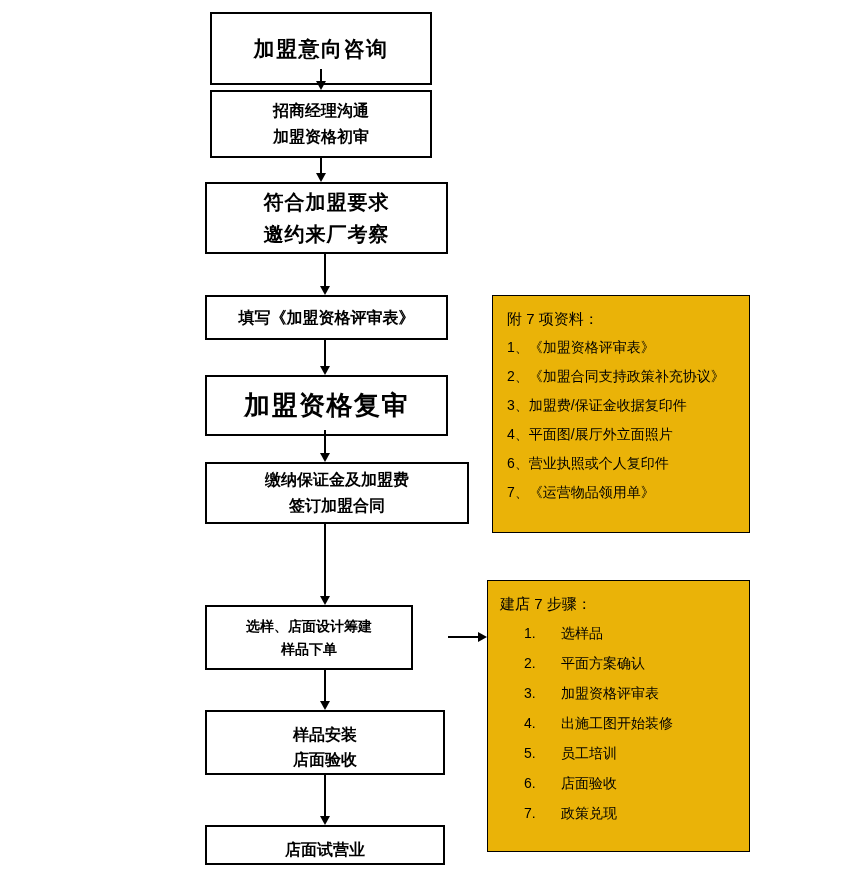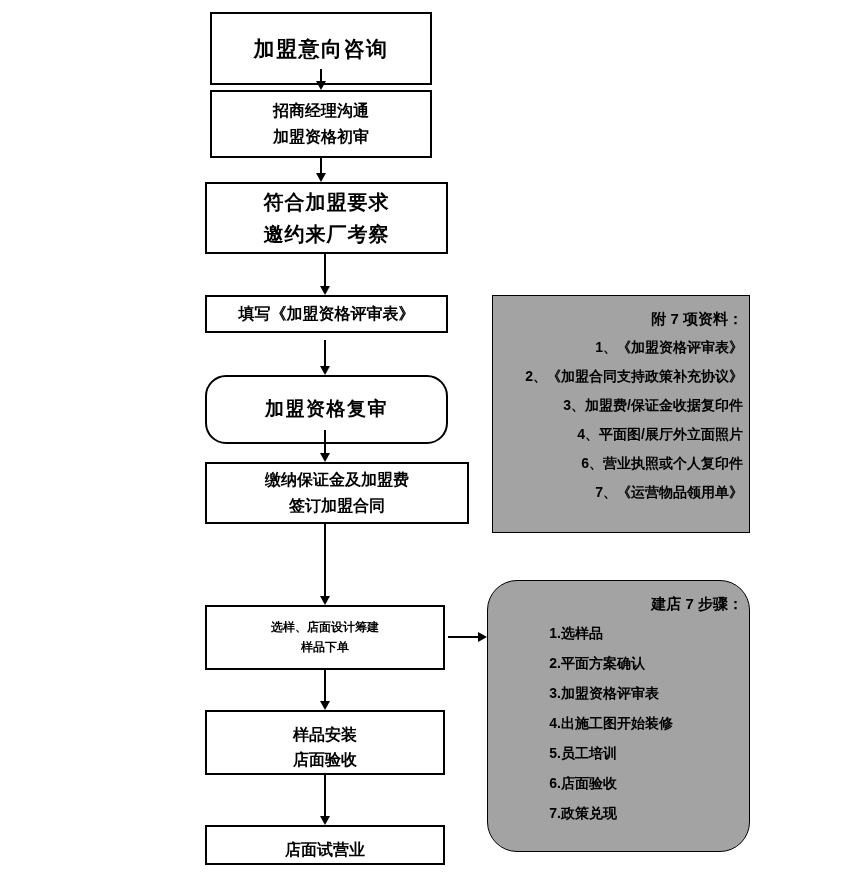--- a/index.html
+++ b/index.html
@@ -24,24 +24,24 @@
     align-items: center;
     justify-content: center;
     text-align: center;
     font-weight: bold;
   }
   .fbox .line { line-height: 1.6; white-space: nowrap; }
 
   .b1 { left: 210px; top: 12px;  width: 222px; height: 73px; font-size: 21px; letter-spacing: 1.5px; }
   .b2 { left: 210px; top: 90px;  width: 222px; height: 68px; font-size: 16px; }
   .b3 { left: 205px; top: 182px; width: 243px; height: 72px; font-size: 20px; letter-spacing: 1px; }
-  .b4 { left: 205px; top: 295px; width: 243px; height: 38px; font-size: 16px; justify-content: center; }
-  .b5 { left: 205px; top: 375px; width: 243px; height: 69px; font-size: 19px; letter-spacing: 1.5px; border-radius: 21px; }
+  .b4 { left: 205px; top: 295px; width: 243px; height: 45px; font-size: 16px; justify-content: center; }
+  .b5 { left: 205px; top: 375px; width: 243px; height: 61px; font-size: 26px; letter-spacing: 1.5px; }
   .b6 { left: 205px; top: 462px; width: 264px; height: 62px; font-size: 16px; }
-  .b7 { left: 205px; top: 605px; width: 240px; height: 65px; font-size: 12px; text-align: center; }
+  .b7 { left: 205px; top: 605px; width: 208px; height: 65px; font-size: 14px; text-align: center; }
   .b8 { left: 205px; top: 710px; width: 240px; height: 65px; font-size: 16px; justify-content: flex-end; }
   .b9 { left: 205px; top: 825px; width: 240px; height: 40px; font-size: 16px; justify-content: flex-end; }
 
   
   .arrow-v {
     position: absolute;
     width: 2px;
     background: #000;
   }
   .arrow-v::after {
@@ -78,26 +78,25 @@
     border: 5px solid transparent;
     border-left: 9px solid #000;
     border-right: 0;
   }
   .ah { left: 448px; top: 636px; width: 30px; }
 
   
   .side-box {
     position: absolute;
     border: 1.5px solid #000;
-    background: #a3a3a3;
-    font-weight: bold;
-    text-align: right;
+    background: #eab308;
+    font-weight: normal;
   }
   .s1 { left: 492px; top: 295px; width: 258px; height: 238px; padding: 8px 6px 0 14px; font-size: 14px; }
-  .s2 { left: 487px; top: 580px; width: 263px; height: 272px; padding: 8px 6px 0 12px; font-size: 14px; border-radius: 30px; }
+  .s2 { left: 487px; top: 580px; width: 263px; height: 272px; padding: 8px 6px 0 12px; font-size: 14px; }
 
   .side-title { font-size: 15px; line-height: 29px; white-space: nowrap; }
   .side-item  { line-height: 29px; white-space: nowrap; }
 
   .bs-item { display: flex; line-height: 30px; padding-left: 24px; white-space: nowrap; }
   .bs-num  { width: 37px; flex: 0 0 37px; }
 </style>
 </head>
 <body>
 

